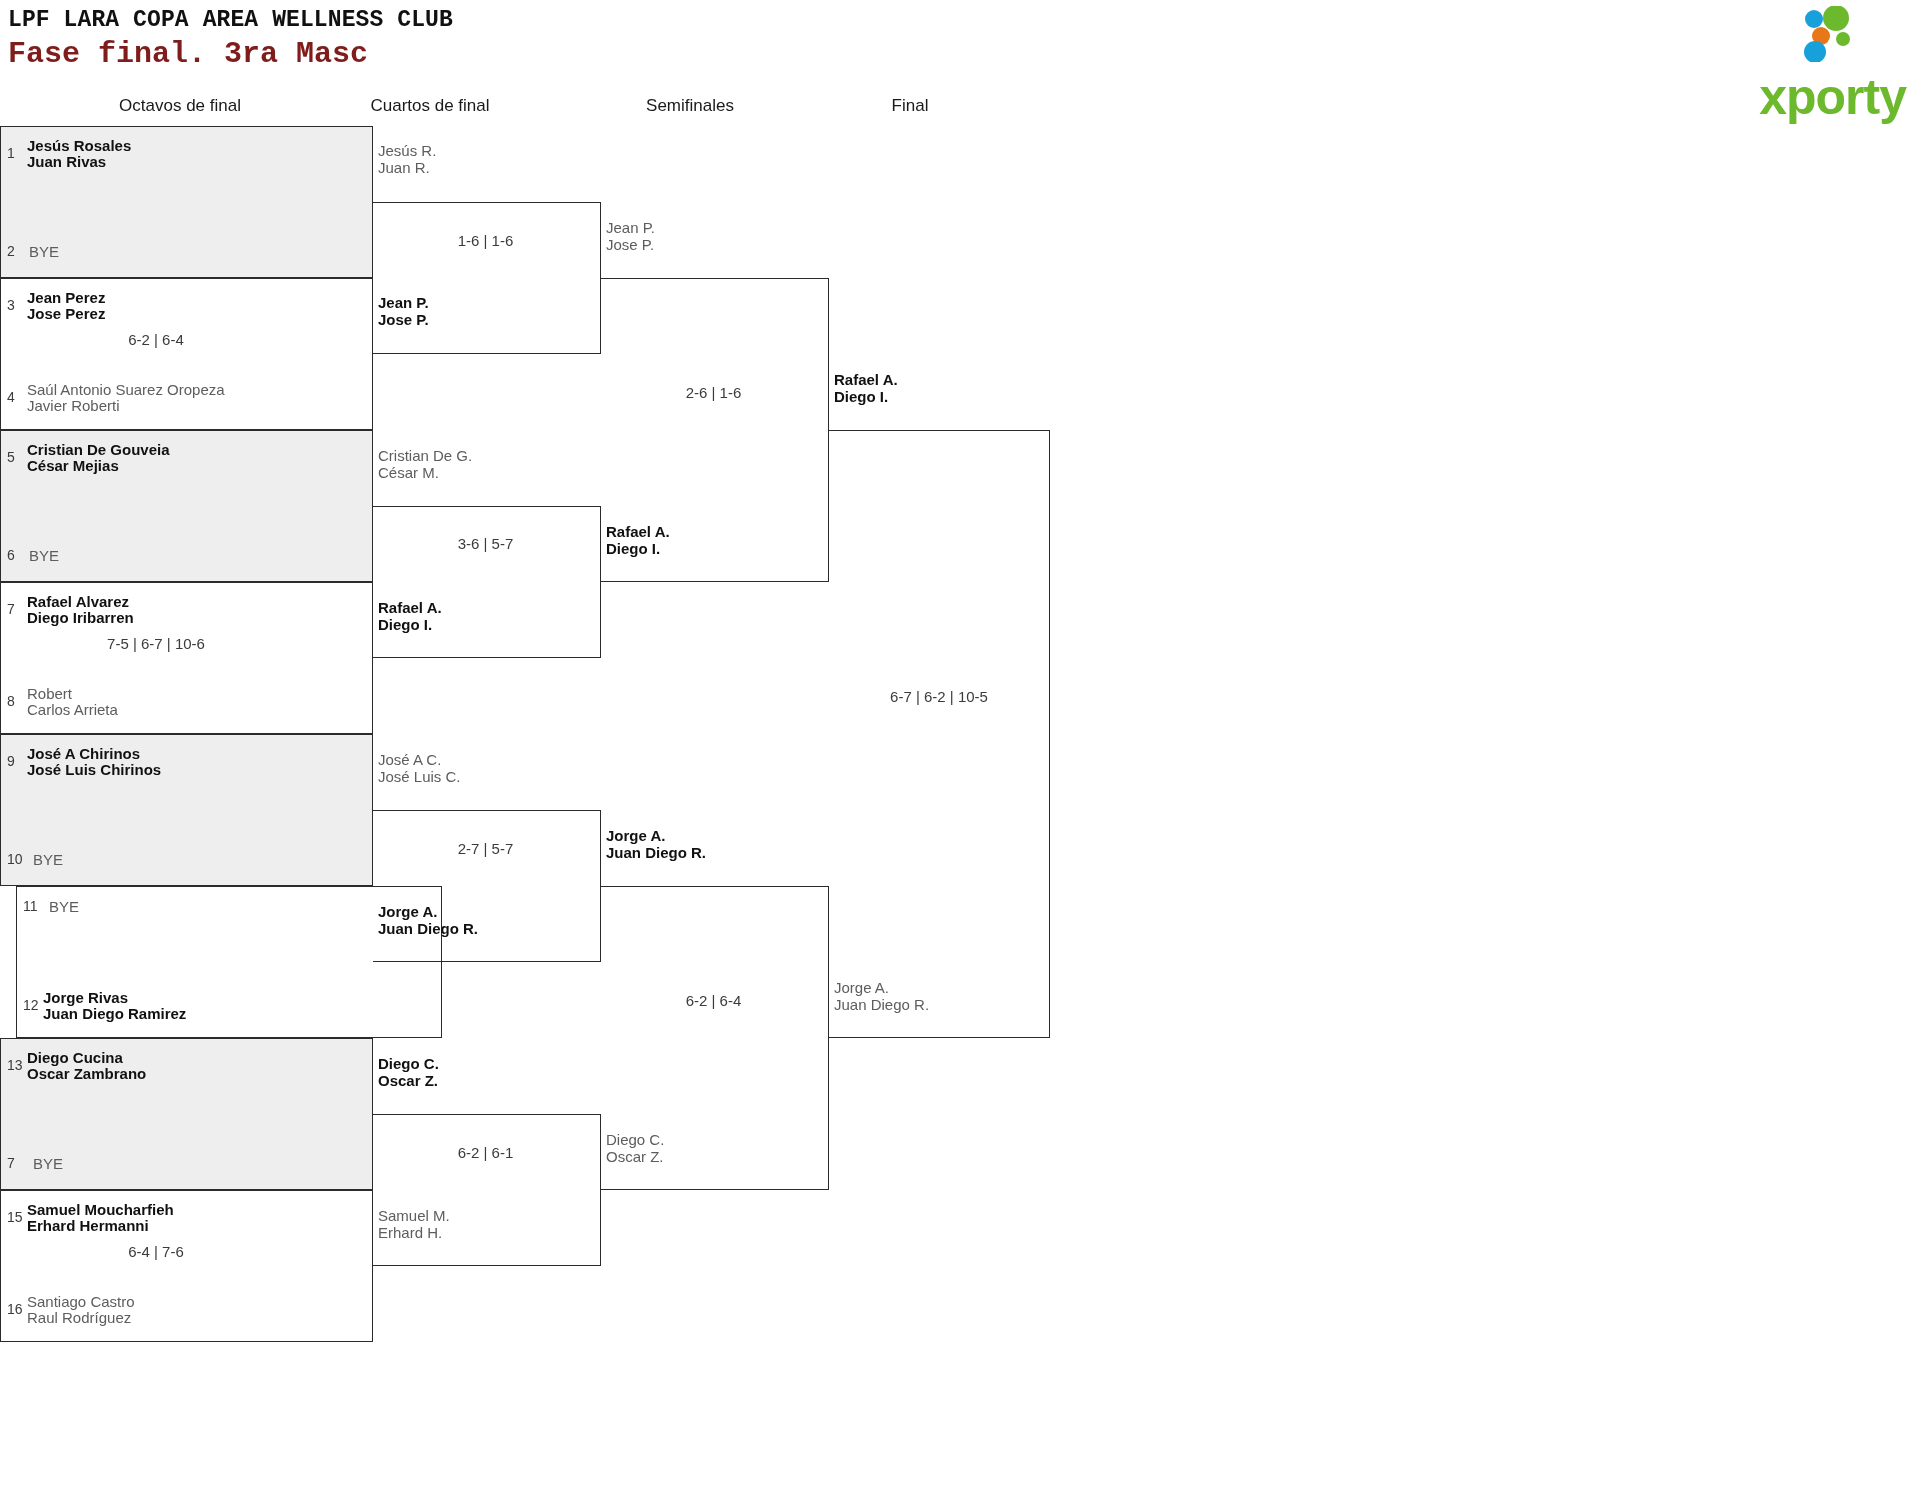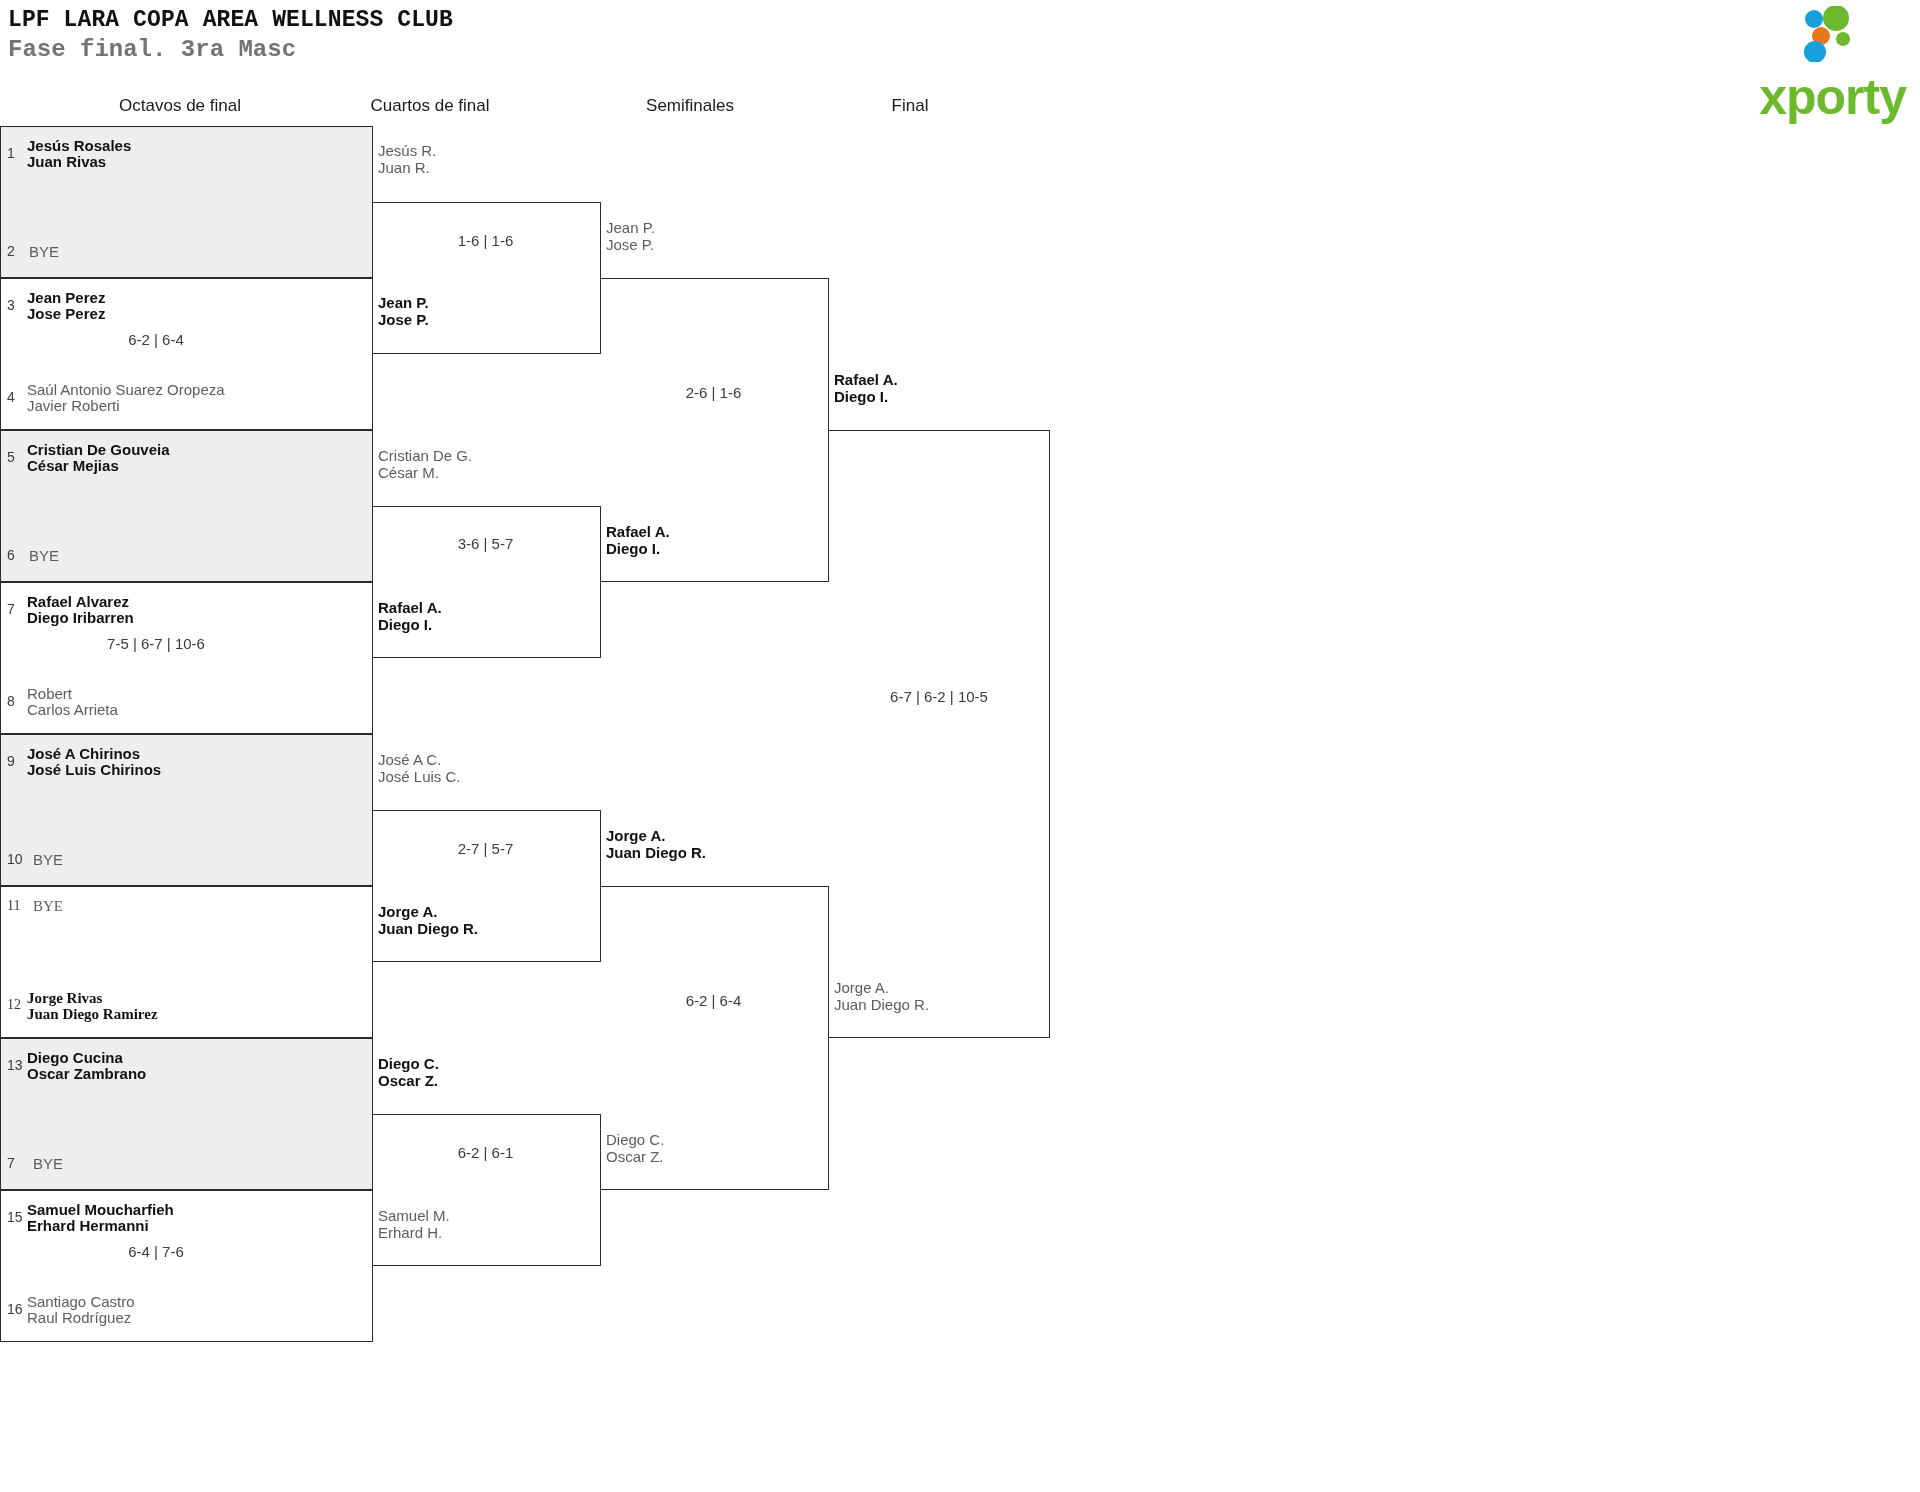--- a/index.html
+++ b/index.html
@@ -25,23 +25,23 @@
     font-family: Liberation Mono, monospace;
   }
   .title-line1 {
     font-size: 23px;
     font-weight: bold;
     letter-spacing: .1px;
     color: #111111;
     white-space: nowrap;
   }
   .title-line2 {
-    font-size: 24px;
+    font-size: 30px;
     font-weight: bold;
-    color: #737373;
+    color: #7f1d1d;
     white-space: nowrap;
   }
 
   .logo {
     position: absolute;
     right: 14px; top: 6px;
     display: flex;
     align-items: center;
     gap: 10px;
     flex-direction: column;
@@ -204,21 +204,21 @@
     <div class="seed" style="top:18px;">9</div>
     <div class="team win" style="top:11px;">
       <span class="ln">José A Chirinos</span>
       <span class="ln">José Luis Chirinos</span>
     </div>
     <div class="seed" style="top:116px;">10</div>
     <div class="bye" style="top:116px; left:32px;">BYE</div>
     <div class="score" style="top:70px; left:60px; width:260px;"></div>
   </div>
 
-  <div class="r16-match" style="left:0px; top:886px; width:373px; height:152px;font-family:Liberation Serif, serif;">
+  <div class="r16-match" style="left:16px; top:886px; width:426px; height:152px;">
     <div class="seed" style="top:11px;">11</div>
     <div class="bye" style="top:11px; left:32px;">BYE</div>
     <div class="seed" style="top:110px;">12</div>
     <div class="team win" style="top:103px;">
       <span class="ln">Jorge Rivas</span>
       <span class="ln">Juan Diego Ramirez</span>
     </div>
     <div class="score" style="top:60px; left:60px; width:260px;"></div>
   </div>
 

